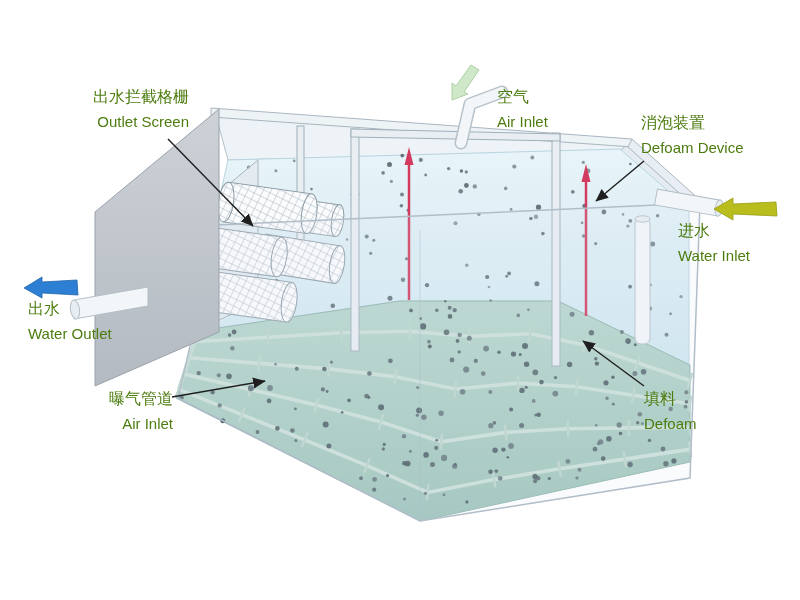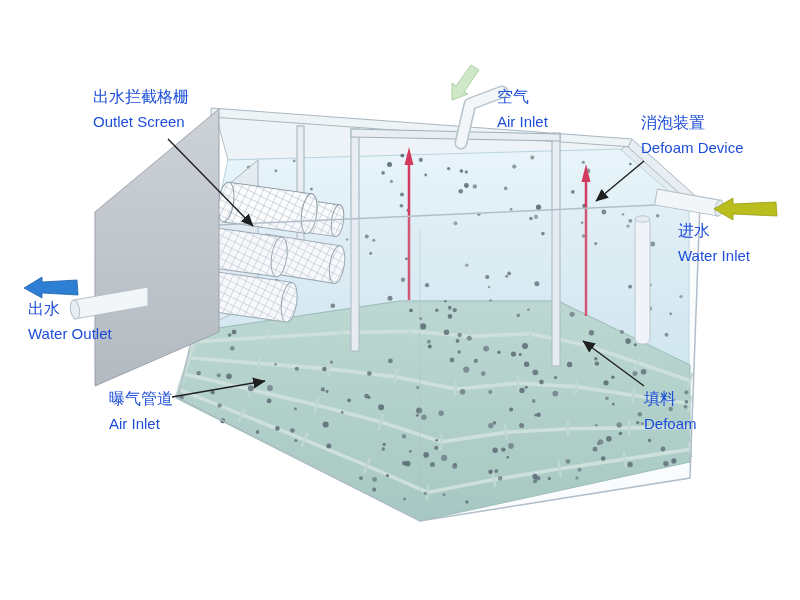--- a/index.html
+++ b/index.html
@@ -1,21 +1,21 @@
 <!DOCTYPE html>
 <html><head>
 <meta charset="utf-8">
 <style>
   html,body{margin:0;padding:0;background:#ffffff;}
   .stage{position:relative;width:800px;height:600px;background:#ffffff;overflow:hidden;
          font-family:"Liberation Sans",sans-serif;}
   .stage svg{position:absolute;left:0;top:0;}
-  .label{position:absolute;color:#1d4ed8;line-height:1.6;white-space:nowrap;}
+  .label{position:absolute;color:#4d7c0f;line-height:1.6;white-space:nowrap;}
   .label .zh{font-size:16px;}
-  .label .en{font-size:15px;}
+  .label .en{font-size:15px;text-align:right;}
 </style>
 </head>
 <body>
 
 <div class="stage">
 
 <svg width="800" height="600" viewBox="0 0 800 600">
   <defs>
     <linearGradient id="waterGrad" x1="0" y1="0" x2="0" y2="1">
       <stop offset="0" stop-color="#e8f4f9"></stop>

